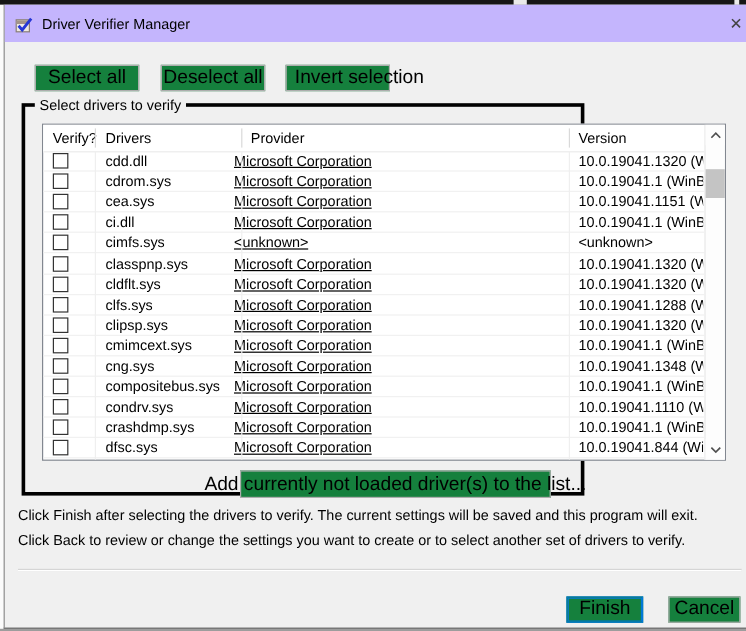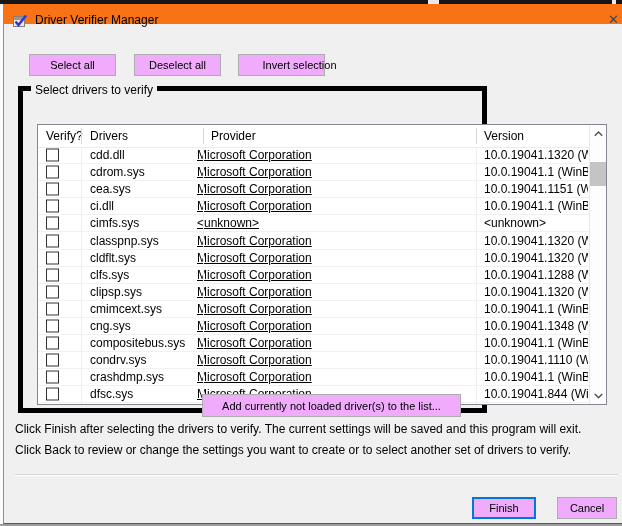--- a/index.html
+++ b/index.html
@@ -8,45 +8,45 @@
 
   
   .backdrop-top { position:absolute; left:0; top:0; width:622px; height:4px; background:#161616; }
   .backdrop-top .notch { position:absolute; top:0; height:4px; background:#e9e9e9; }
   .backdrop-left { position:absolute; left:0; top:4px; width:3px; height:520px; background:#fbfbfb; }
   .backdrop-bottom { position:absolute; left:0; top:524px; width:622px; height:2px; background:#9d9d9d; }
 
   
   .window { position:absolute; left:3px; top:4px; width:619px; height:520px; box-sizing:border-box;
             background:#f0f0f0; border-left:1px solid #8f8f8f; border-bottom:1px solid #5a5a5a; }
-  .titlebar { position:absolute; left:0; top:0; width:100%; height:20px; background:#f97316; }
+  .titlebar { position:absolute; left:0; top:0; width:100%; height:31px; background:#c4b5fd; }
   .app-icon { position:absolute; left:8px; top:9px; width:16px; height:16px; }
   .title-text { position:absolute; left:31px; top:9px; font-size:12px; color:#000; white-space:nowrap; }
   .close-glyph { position:absolute; left:604px; top:8px; font-size:13px; color:#444; }
 
   
-  .btn { position:absolute; box-sizing:border-box; background:#f0abfc; border:1px solid #adadad;
-         font-family:"Liberation Sans", sans-serif; font-size:11px; color:#000;
+  .btn { position:absolute; box-sizing:border-box; background:#15803d; border:1px solid #adadad;
+         font-family:"Liberation Sans", sans-serif; font-size:16px; color:#000;
          display:flex; align-items:center; justify-content:center; white-space:nowrap; cursor:default; }
   .btn-default { border:1px solid #0078d7; box-shadow:inset 0 0 0 1px #0078d7; }
 
   .btn-selectall   { left:25px;  top:50px; width:87px; height:22px; }
   .btn-deselectall { left:130px; top:50px; width:87px; height:22px; }
   .btn-invert      { left:234px; top:50px; width:87px; height:22px;padding-left:36px; }
 
   
   .groupbox { position:absolute; left:14px; top:82px; width:469px; height:327px; box-sizing:border-box;
-              border:5px solid #000000; }
+              border:3px solid #000000; }
   .groupbox-label { position:absolute; left:8px; top:-8px; background:#f0f0f0; padding:0 4px;
                     font-size:12px; color:#000; white-space:nowrap; }
   .btn-add { left:179px; top:303px; width:259px; height:23px;text-align:right; }
 
   
   .listview { position:absolute; left:14px; top:14px; width:570px; height:281px; box-sizing:border-box;
-              background:#ffffff; border:1px solid #828790;margin-top:19px; }
+              background:#ffffff; border:1px solid #828790; }
   .lv-header { position:absolute; left:0; top:0; right:17px; height:22px; background:#ffffff;
                border-bottom:1px solid #ececec; }
   .lv-header .hcell { position:absolute; top:4px; font-size:12px; color:#000; white-space:nowrap; }
   .h-verify   { left:8px; }
   .h-drivers  { left:52px; }
   .h-provider { left:173px; }
   .h-version  { left:446px; }
   .hline { position:absolute; top:3px; height:16px; width:1px; background:#d9d9d9; }
   .hl-1 { left:43px; } .hl-2 { left:165px; } .hl-3 { left:438px; }
 

